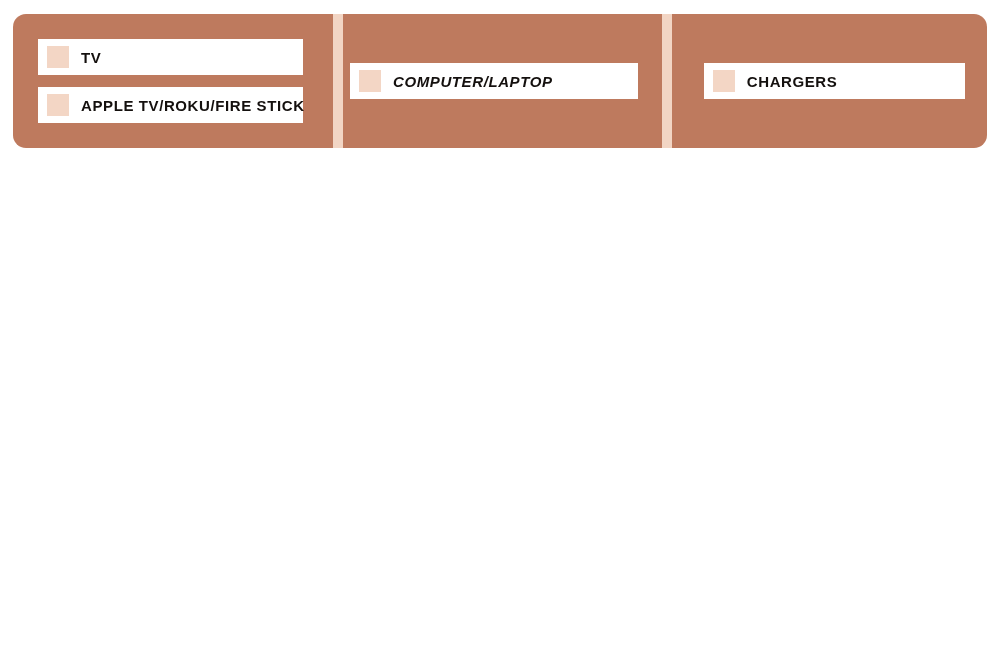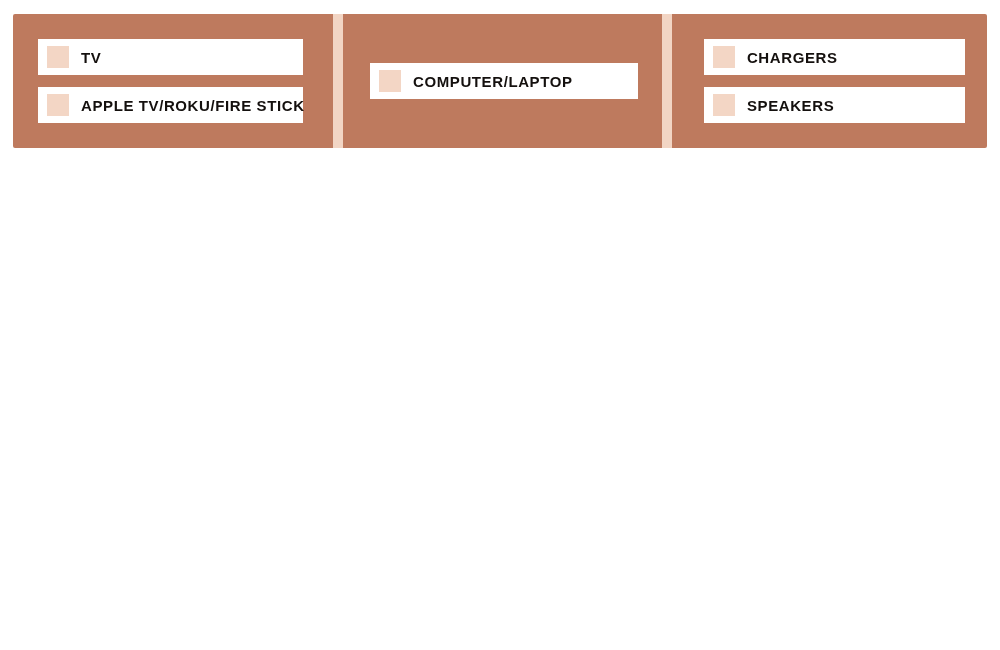--- a/index.html
+++ b/index.html
@@ -15,38 +15,38 @@
     overflow: hidden;
   }
 
   .checklist-board {
     position: absolute;
     left: 13px;
     top: 14px;
     width: 974px;
     height: 134px;
     background: #be7a5e;
-    border-radius: 2px;
+    border-radius: 13px;
     display: flex;
     flex-direction: row;
     align-items: stretch;
     box-sizing: border-box;
     overflow: hidden;
   }
 
   .panel {
     position: relative;
     display: flex;
     flex-direction: column;
     justify-content: center;
     box-sizing: border-box;
   }
 
   .panel-1 { width: 320px; padding-left: 25px; padding-right: 30px; }
-  .panel-2 { width: 324px; padding-left: 27px; padding-right: 24px; }
+  .panel-2 { width: 324px; padding-left: 7px; padding-right: 24px; font-style: italic; }
   .panel-3 { width: 320px; padding-left: 32px; padding-right: 22px; }
 
   .divider {
     width: 10px;
     flex: 0 0 10px;
     background: #f2d5c4;
     align-self: stretch;
   }
 
   .row {
@@ -108,19 +108,15 @@
     </div>
   </div>
 
   <div class="divider"></div>
 
   <div class="panel panel-3">
     <div class="row">
       <span class="swatch"></span>
       <span class="row-label">CHARGERS</span>
     </div>
-    <div class="row">
-      <span class="swatch"></span>
-      <span class="row-label">SPEAKERS</span>
-    </div>
   </div>
 
 </div>
 
 </body></html>

